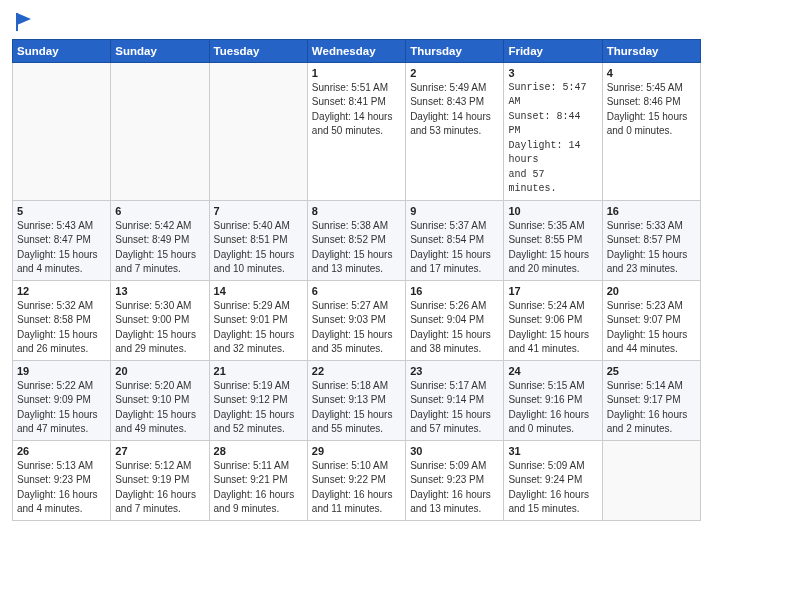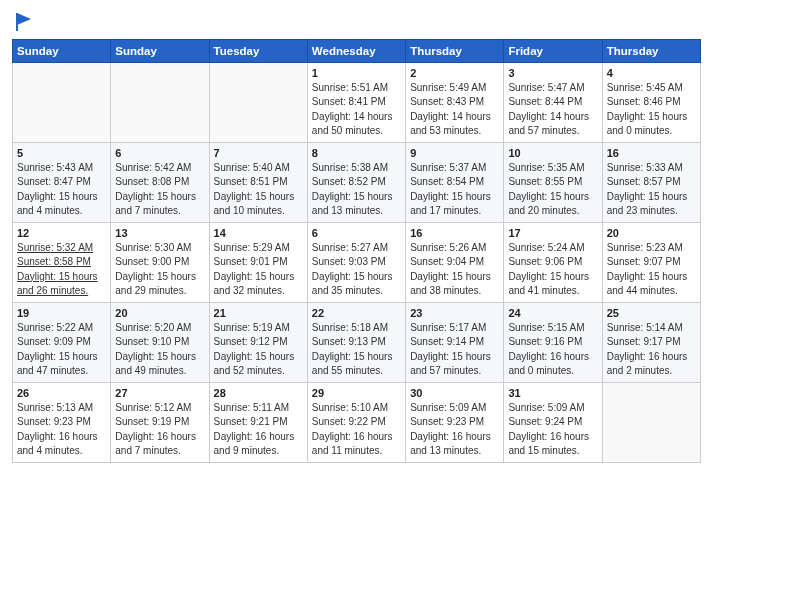--- a/index.html
+++ b/index.html
@@ -140,21 +140,21 @@
           </td>
           <td>
             <span class="day-num">2</span>
             <div class="cell-content" style="white-space: pre-line;">Sunrise: 5:49 AM
 Sunset: 8:43 PM
 Daylight: 14 hours
 and 53 minutes.</div>
           </td>
           <td>
             <span class="day-num">3</span>
-            <div class="cell-content" style="white-space: pre-line;">Sunrise: 5:47 AM
+            <div class="cell-content" style="white-space: pre-line; font-family: Liberation Mono, monospace;">Sunrise: 5:47 AM
 Sunset: 8:44 PM
 Daylight: 14 hours
 and 57 minutes.</div>
           </td>
           <td>
             <span class="day-num">4</span>
             <div class="cell-content" style="white-space: pre-line;">Sunrise: 5:45 AM
 Sunset: 8:46 PM
 Daylight: 15 hours
 and 0 minutes.</div>
@@ -164,21 +164,21 @@
           <td>
             <span class="day-num">5</span>
             <div class="cell-content" style="white-space: pre-line;">Sunrise: 5:43 AM
 Sunset: 8:47 PM
 Daylight: 15 hours
 and 4 minutes.</div>
           </td>
           <td>
             <span class="day-num">6</span>
             <div class="cell-content" style="white-space: pre-line;">Sunrise: 5:42 AM
-Sunset: 8:08 PM
+Sunset: 8:49 PM
 Daylight: 15 hours
 and 7 minutes.</div>
           </td>
           <td>
             <span class="day-num">7</span>
             <div class="cell-content" style="white-space: pre-line;">Sunrise: 5:40 AM
 Sunset: 8:51 PM
 Daylight: 15 hours
 and 10 minutes.</div>
           </td>
@@ -207,21 +207,21 @@
             <span class="day-num">16</span>
             <div class="cell-content" style="white-space: pre-line;">Sunrise: 5:33 AM
 Sunset: 8:57 PM
 Daylight: 15 hours
 and 23 minutes.</div>
           </td>
         </tr>
         <tr>
           <td>
             <span class="day-num">12</span>
-            <div class="cell-content" style="white-space: pre-line; text-decoration: underline;">Sunrise: 5:32 AM
+            <div class="cell-content" style="white-space: pre-line;">Sunrise: 5:32 AM
 Sunset: 8:58 PM
 Daylight: 15 hours
 and 26 minutes.</div>
           </td>
           <td>
             <span class="day-num">13</span>
             <div class="cell-content" style="white-space: pre-line;">Sunrise: 5:30 AM
 Sunset: 9:00 PM
 Daylight: 15 hours
 and 29 minutes.</div>

